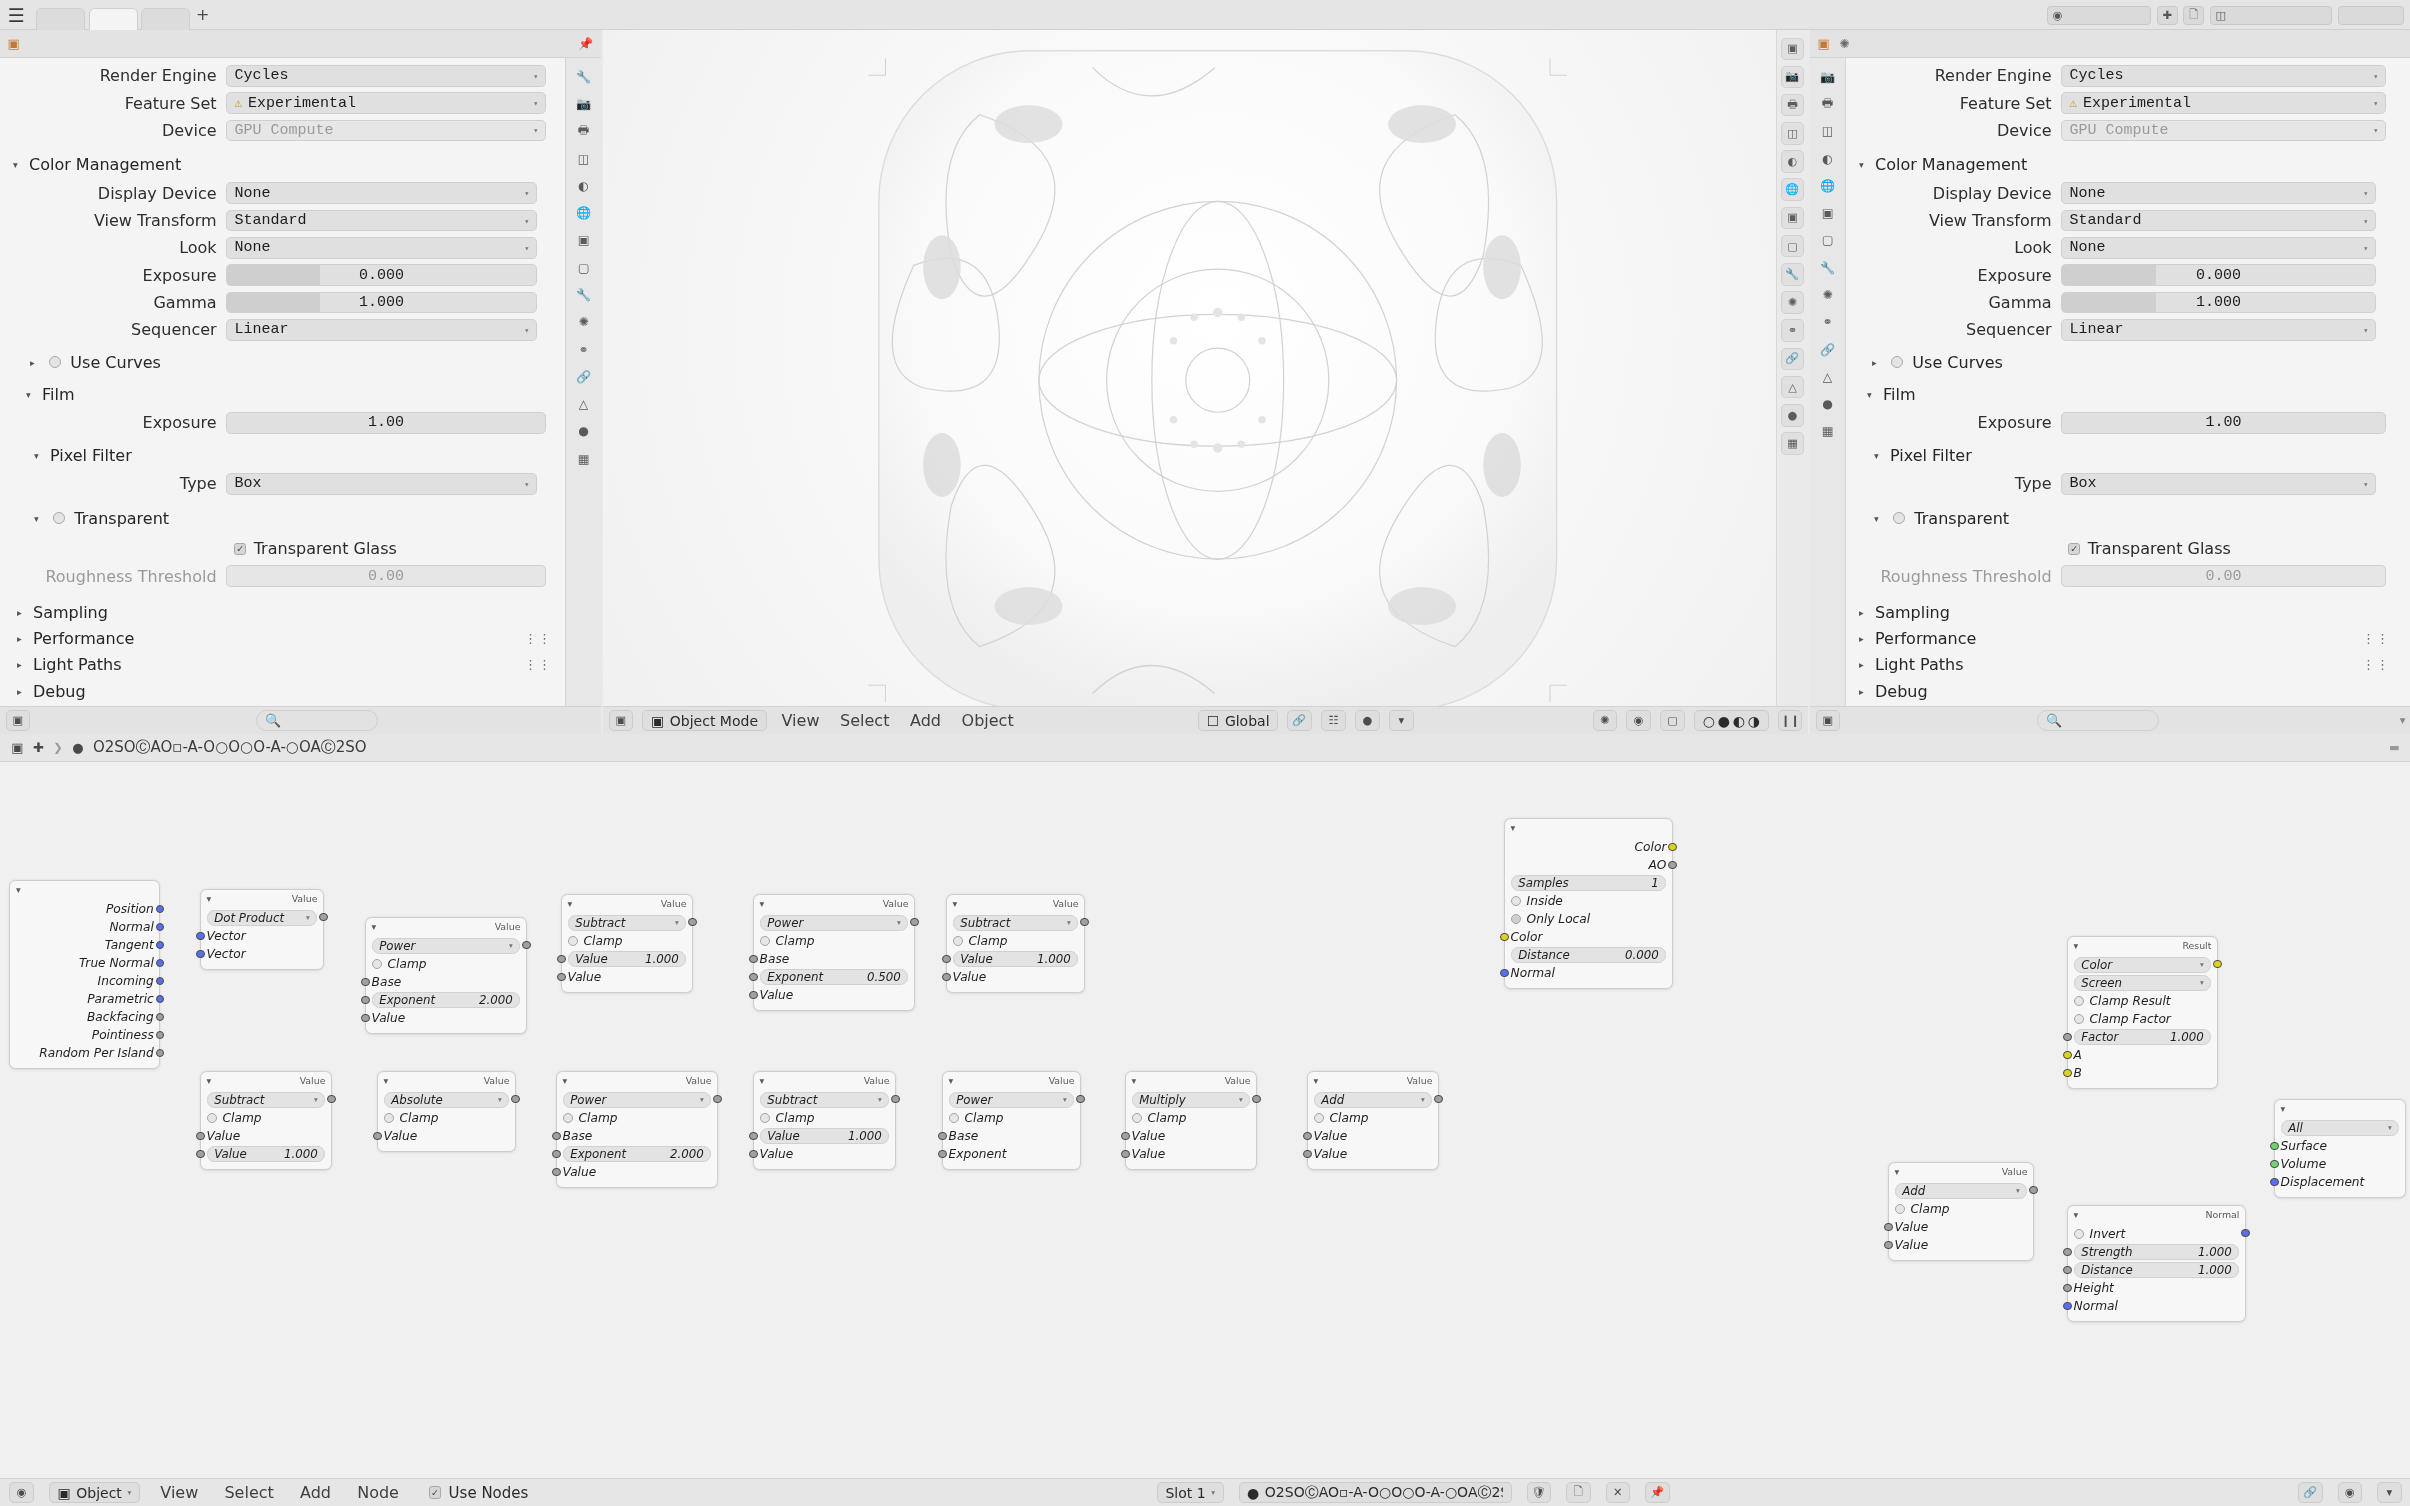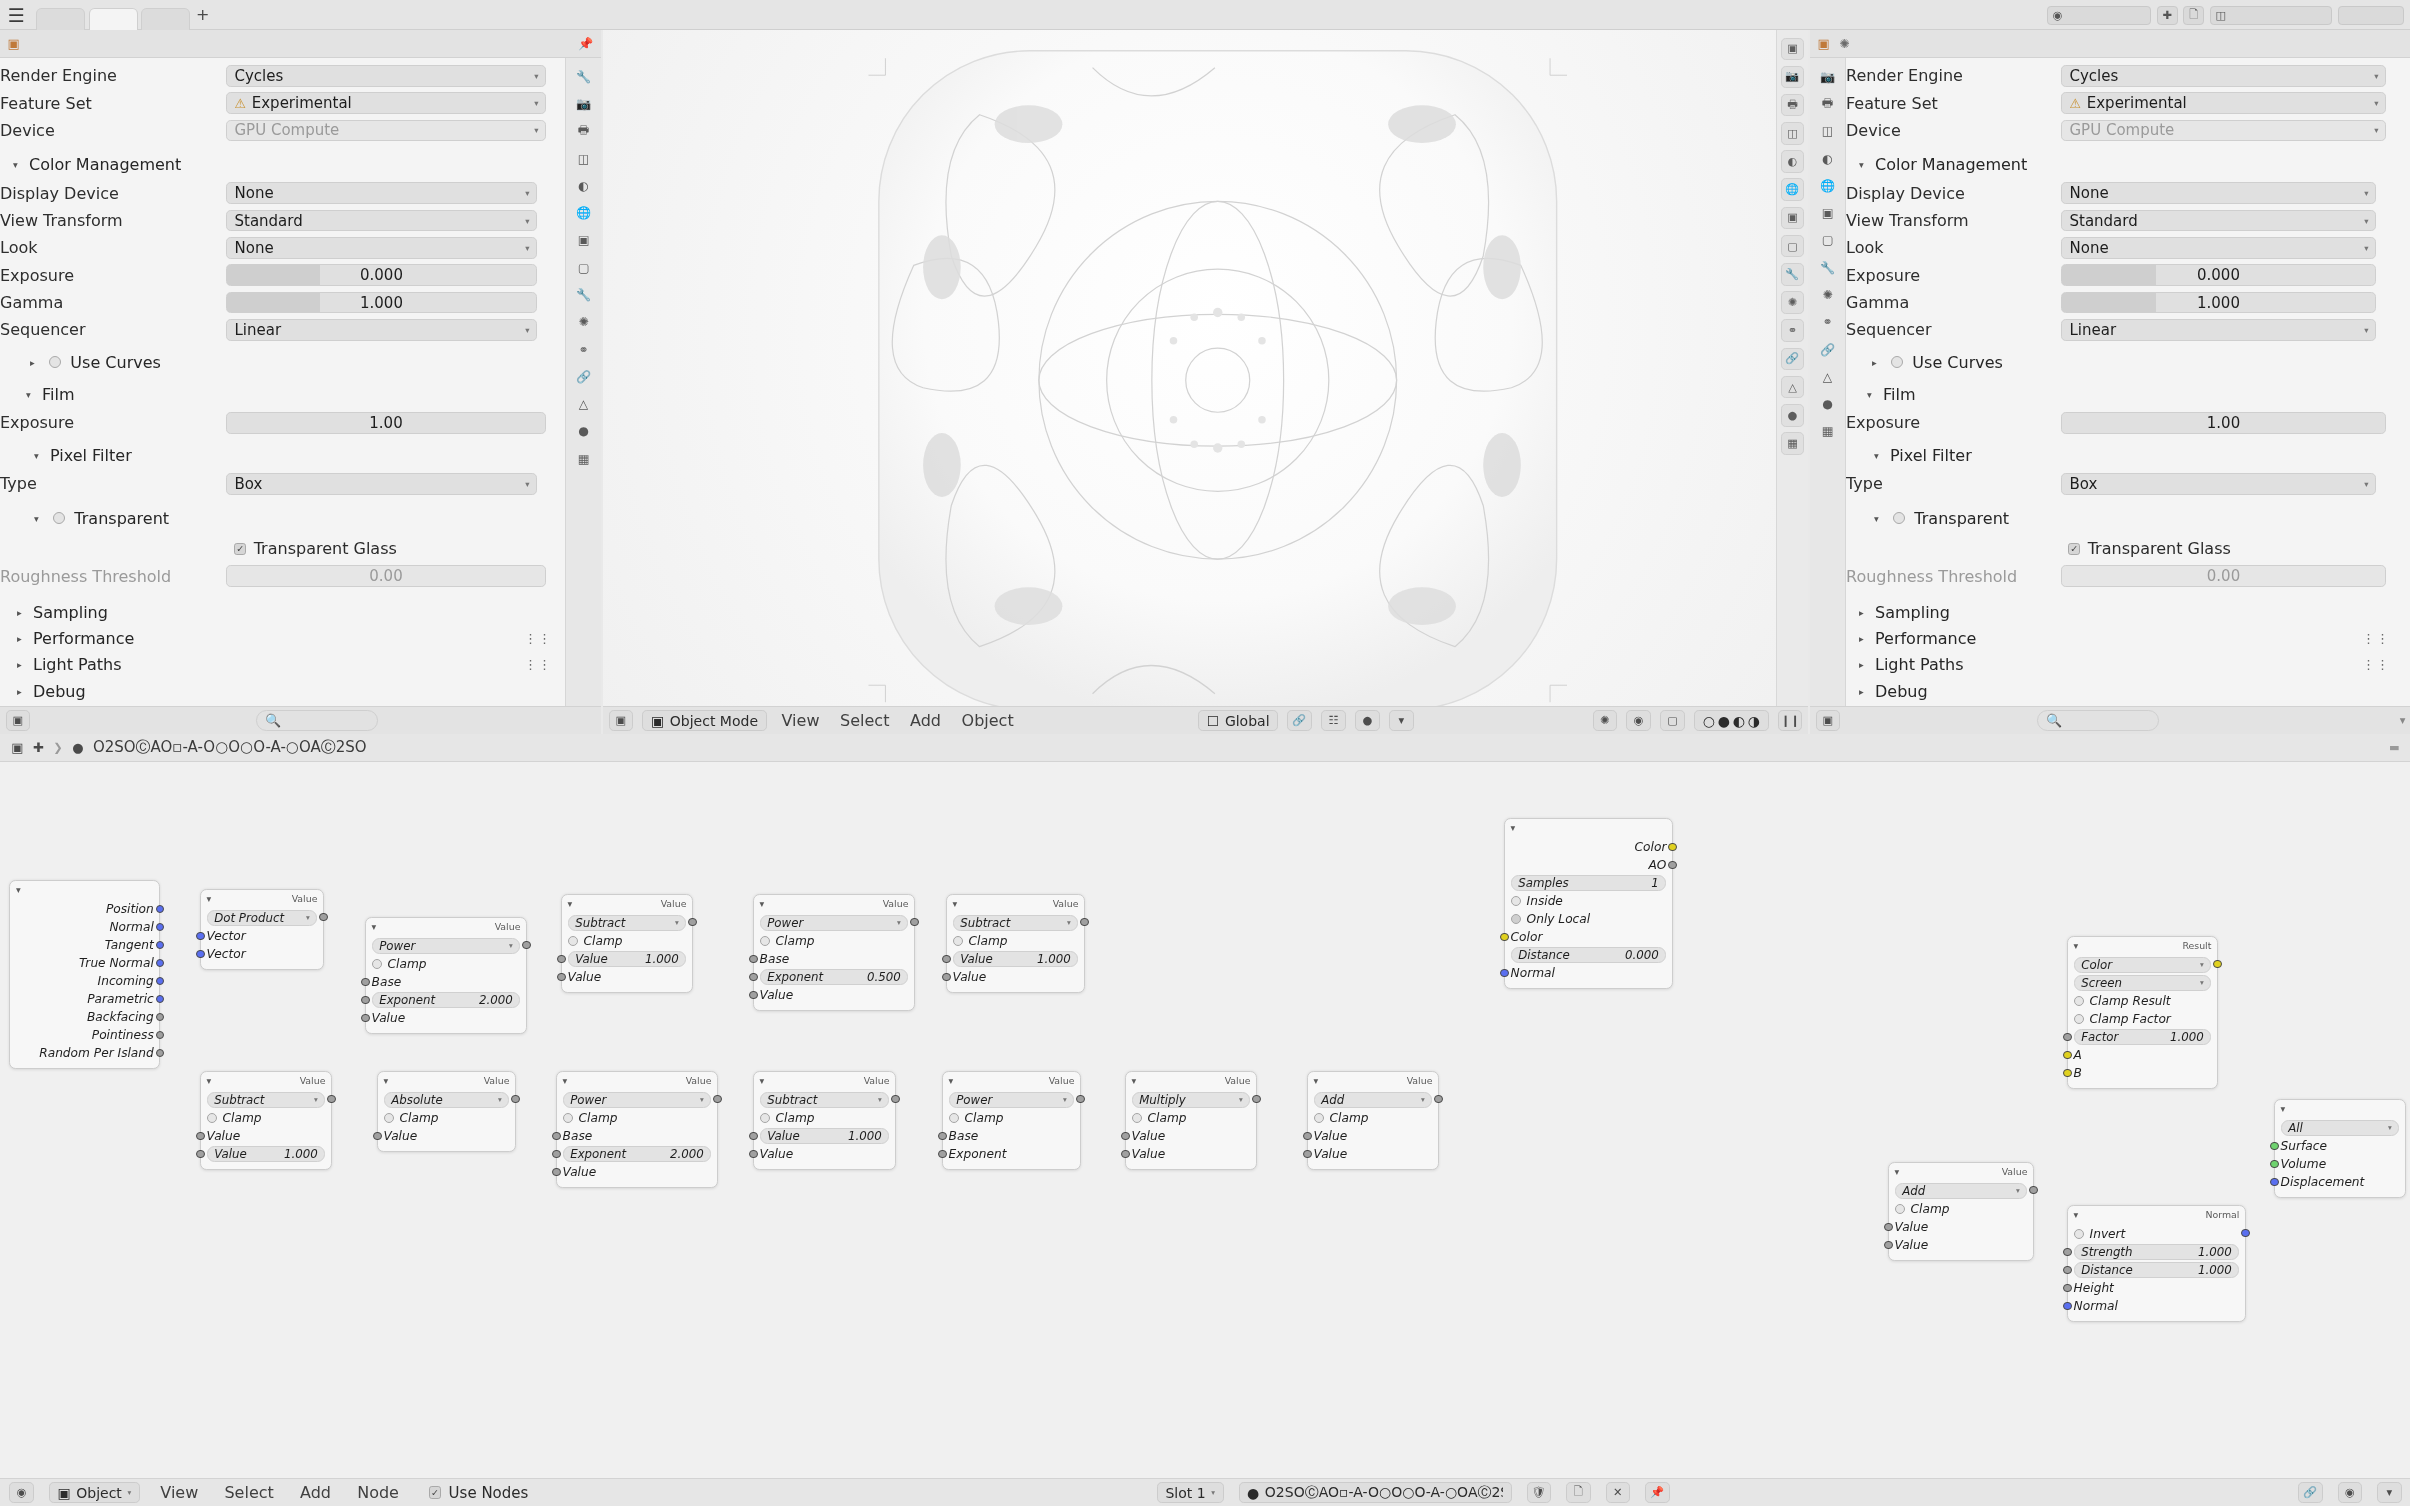--- a/index.html
+++ b/index.html
@@ -53,25 +53,26 @@
     border-right: 0.9px solid #d6d6d6;
   }
   .ptab {
     width: 22.6px; height: 22.6px; border-radius: 3.8px; display:flex; align-items:center; justify-content:center;
     color:#5a5a5a; font-size: 12.2px; background: transparent;
   }
   .ptab.accent { color: #c07a3a; }
 
   .props-body { position:absolute; top: 0; bottom: 0; overflow: hidden; }
   .row { display: flex; align-items: center; height: 23.5px; margin-bottom: 3.8px; }
-  .row .lbl { text-align: left; padding-right: 9.4px; color: #2e2e2e; font-size: 16px; white-space: nowrap; }
+  .row .lbl { text-align: right; padding-right: 9.4px; color: #2e2e2e; font-size: 16px; white-space: nowrap; }
   .field {
     height: 21.7px; background: #e0e0e0; border-radius: 4.7px; border: 0.9px solid #cfcfcf;
     display: flex; align-items: center; padding: 0 7.5px; color: #1d1d1d; font-size: 15px;
     position: relative;
+    font-family: Liberation Mono, monospace;
   }
   .field.disabled { color: #9a9a9a; background: #e6e6e6; }
   .field .caretdn { position:absolute; right: 6.6px; top: 50%; transform: translateY(-50%); font-size: 8.5px; color:#777; }
   .field.num { justify-content: center; }
   .field.slider { background: linear-gradient(to right,#cfcfcf 0 30%, #e0e0e0 30% 100%); }
   .warn { color: #c8912f; margin-right: 5.6px; font-size: 13px; }
   .sect {
     display: flex; align-items: center; gap: 6.6px; height: 22.6px; font-size: 16px; color: #262626;
   }
   .tri { font-size: 9.4px; color: #555; width: 9.4px; display:inline-block; }

